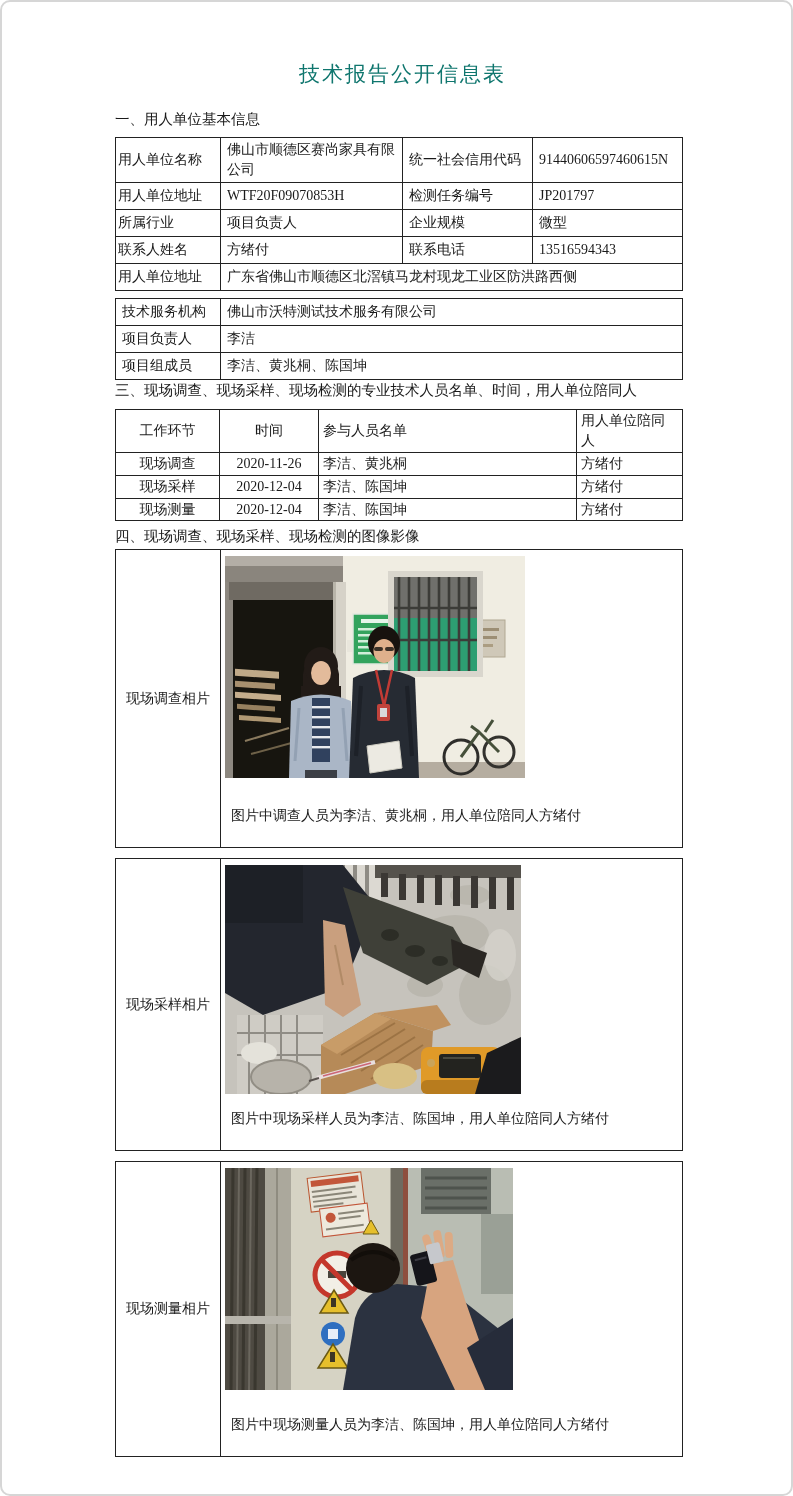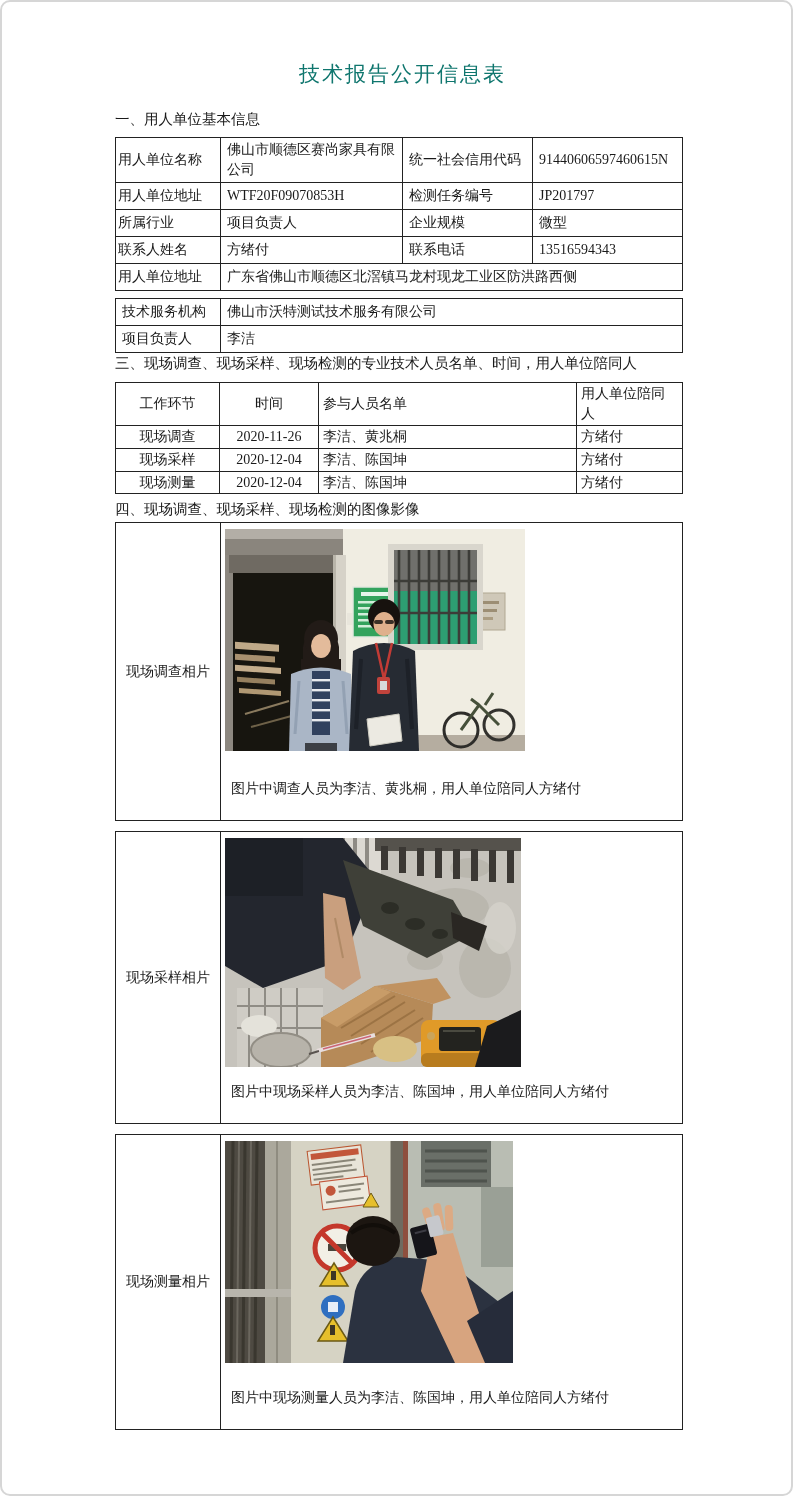--- a/index.html
+++ b/index.html
@@ -96,20 +96,24 @@
         </colgroup>
       <tbody>
           <tr>
         <td class="lbl-left">技术服务机构</td>
         <td>佛山市沃特测试技术服务有限公司</td>
       </tr>
       <tr>
         <td class="lbl-left">项目负责人</td>
         <td>李洁</td>
       </tr>
+      <tr>
+        <td class="lbl-left">项目组成员</td>
+        <td>李洁、黄兆桐、陈国坤</td>
+      </tr>
     </tbody>
       </table>
 
     <div class="sec-heading h3">三、现场调查、现场采样、现场检测的专业技术人员名单、时间，用人单位陪同人</div>
 
     <table class="t3">
       <colgroup>
           <col style="width:104px">
           <col style="width:99px">
           <col style="width:258px">

